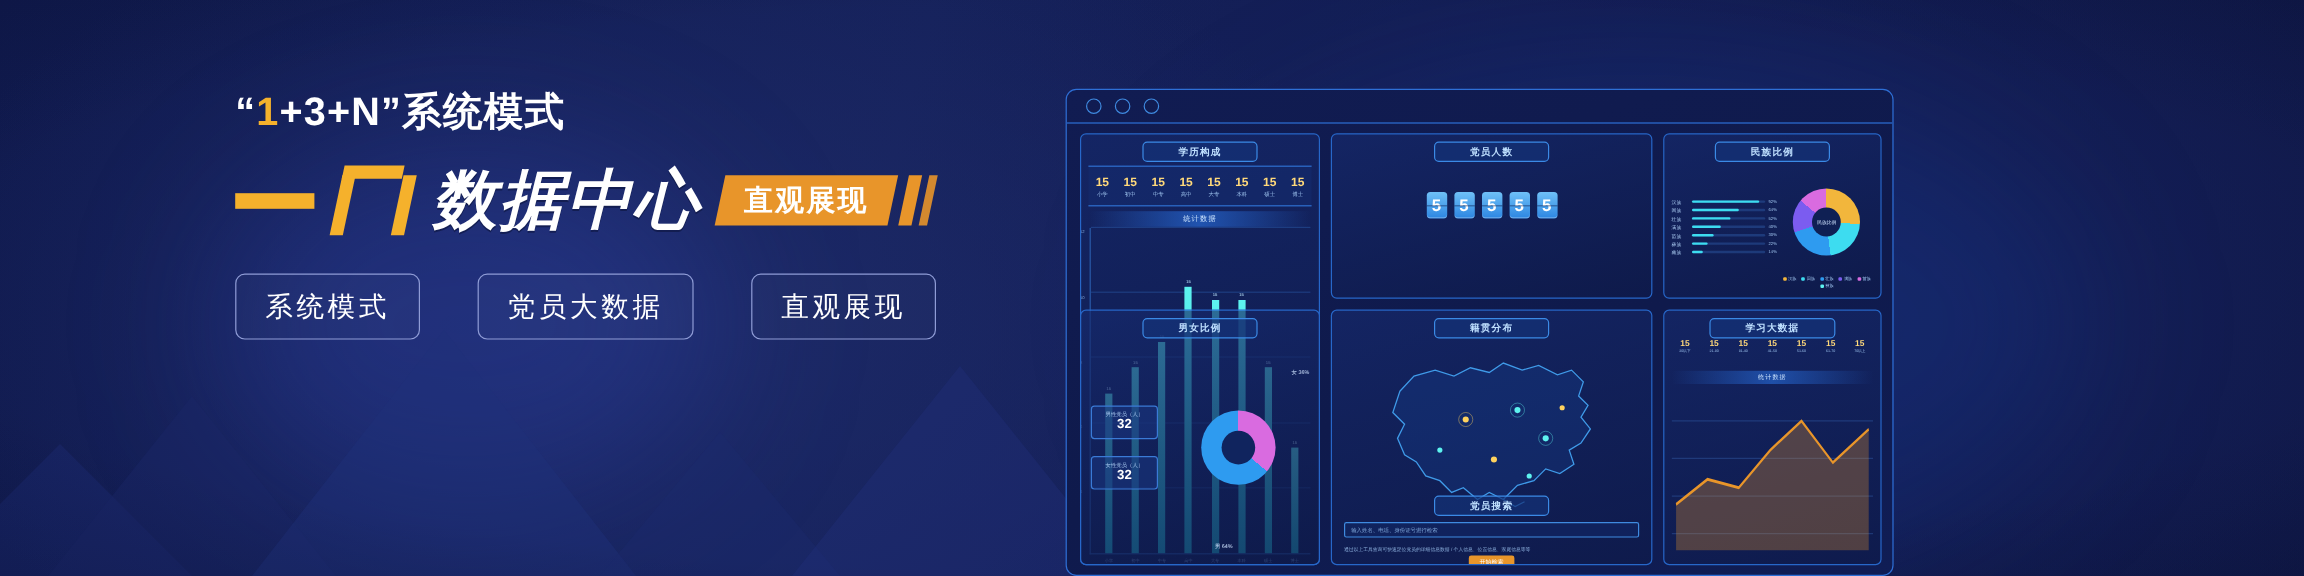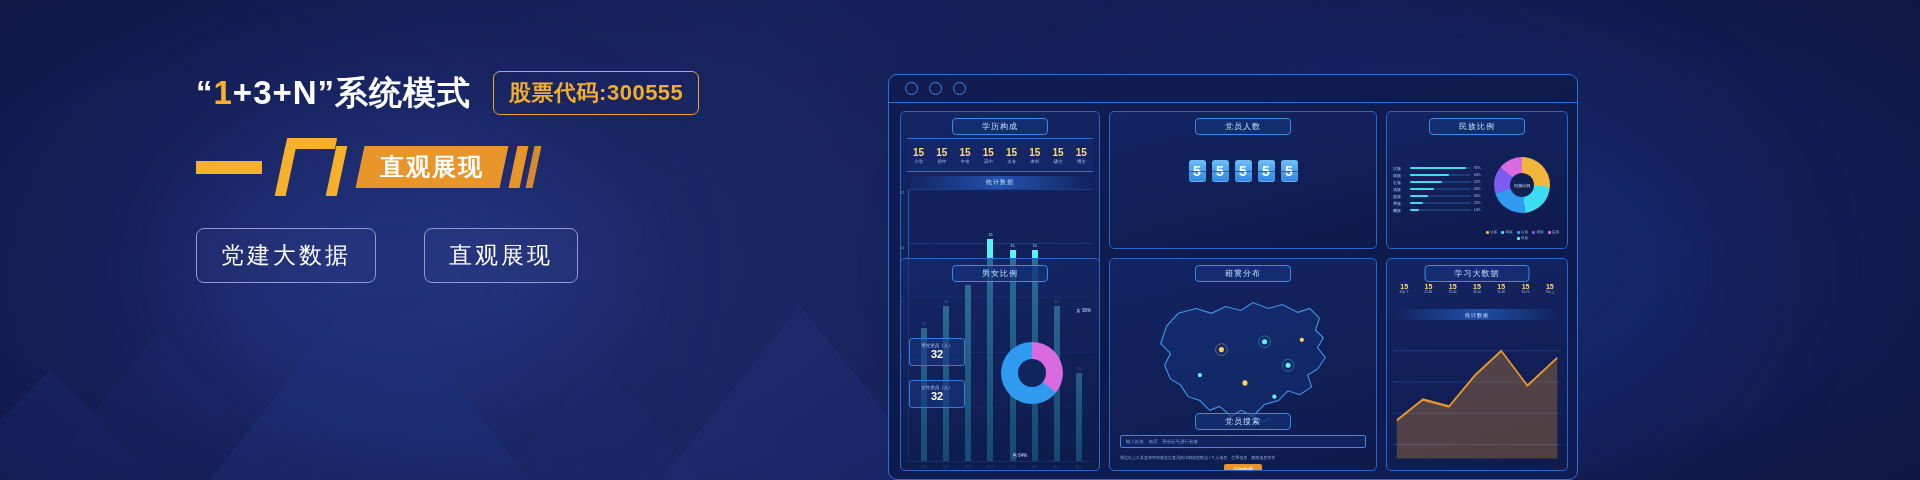--- a/index.html
+++ b/index.html
@@ -79,21 +79,21 @@
   .grid{ position:absolute; left:11px; right:11px; top:36px; bottom:8px;
          display:grid; grid-template-columns:200px 268px 182px;
          grid-template-rows:138px 1fr; gap:9px; }
 
   .card{ border:1px solid #2767c9; border-radius:5px; position:relative;
          background:linear-gradient(165deg,rgba(22,42,110,.65),rgba(14,26,74,.75));
          overflow:hidden; }
   .ctitle{ position:absolute; left:50%; transform:translateX(-50%); top:6px;
            border:1px solid #3b8ae6; border-radius:4px; padding:2px 29px;
            font-size:8px; color:#bfe0ff; letter-spacing:1px; white-space:nowrap;
-           background:rgba(20,50,120,.7); font-weight:400; z-index:4;}
+           background:rgba(20,50,120,.7); font-weight:700; z-index:4;}
 
   
   .c-edu{ grid-column:1; grid-row:1 / span 2; }
   .edu-stats{ position:absolute; left:6px; right:6px; top:26px; height:34px;
               border-top:1px solid #2f6fcf; border-bottom:1px solid #2f6fcf;
               display:flex; background:rgba(20,44,112,.5); }
   .edu-stats .st{ flex:1; display:flex; flex-direction:column; align-items:center;
                   justify-content:center; gap:1px; }
   .edu-stats .st b{ font-size:10px; color:#ffd97a; font-weight:700; }
   .edu-stats .st i{ font-size:4.5px; color:#9fc4ef; font-style:normal; white-space:nowrap;}
@@ -204,41 +204,42 @@
   <div class="mtn a"></div>
   <div class="mtn b"></div>
   <div class="mtn c"></div>
   <div class="mtn d"></div>
   <div class="vig"></div>
 
   <div class="copy">
 
     <div class="line1">
       <div class="kicker"><span>“</span><span class="gold">1</span><span>+3+N”系统模式</span></div>
-      <div class="stock">股票代码:300555</div>
     </div>
 
     <div class="line2">
       <div class="dash"></div>
       <div class="glyph">
         <div class="top"></div>
           <div class="lft"></div>
           <div class="rgt"></div>
       </div>
+      <div class="bigtitle">数据中心</div>
       <div class="ribbon">
         <div class="plate">
             <span>直观展现</span>
           </div>
         <div class="slash"></div>
         <div class="slash2"></div>
       </div>
     </div>
 
     <div class="pills">
-      <div class="pill">党建大数据</div>
+      <div class="pill">系统模式</div>
+      <div class="pill">党员大数据</div>
       <div class="pill">直观展现</div>
     </div>
   </div>
 
   <div class="dash-wrap">
     <div class="browser">
       <div class="bbar">
         <span class="dot"></span>
         <span class="dot"></span>
         <span class="dot"></span>

